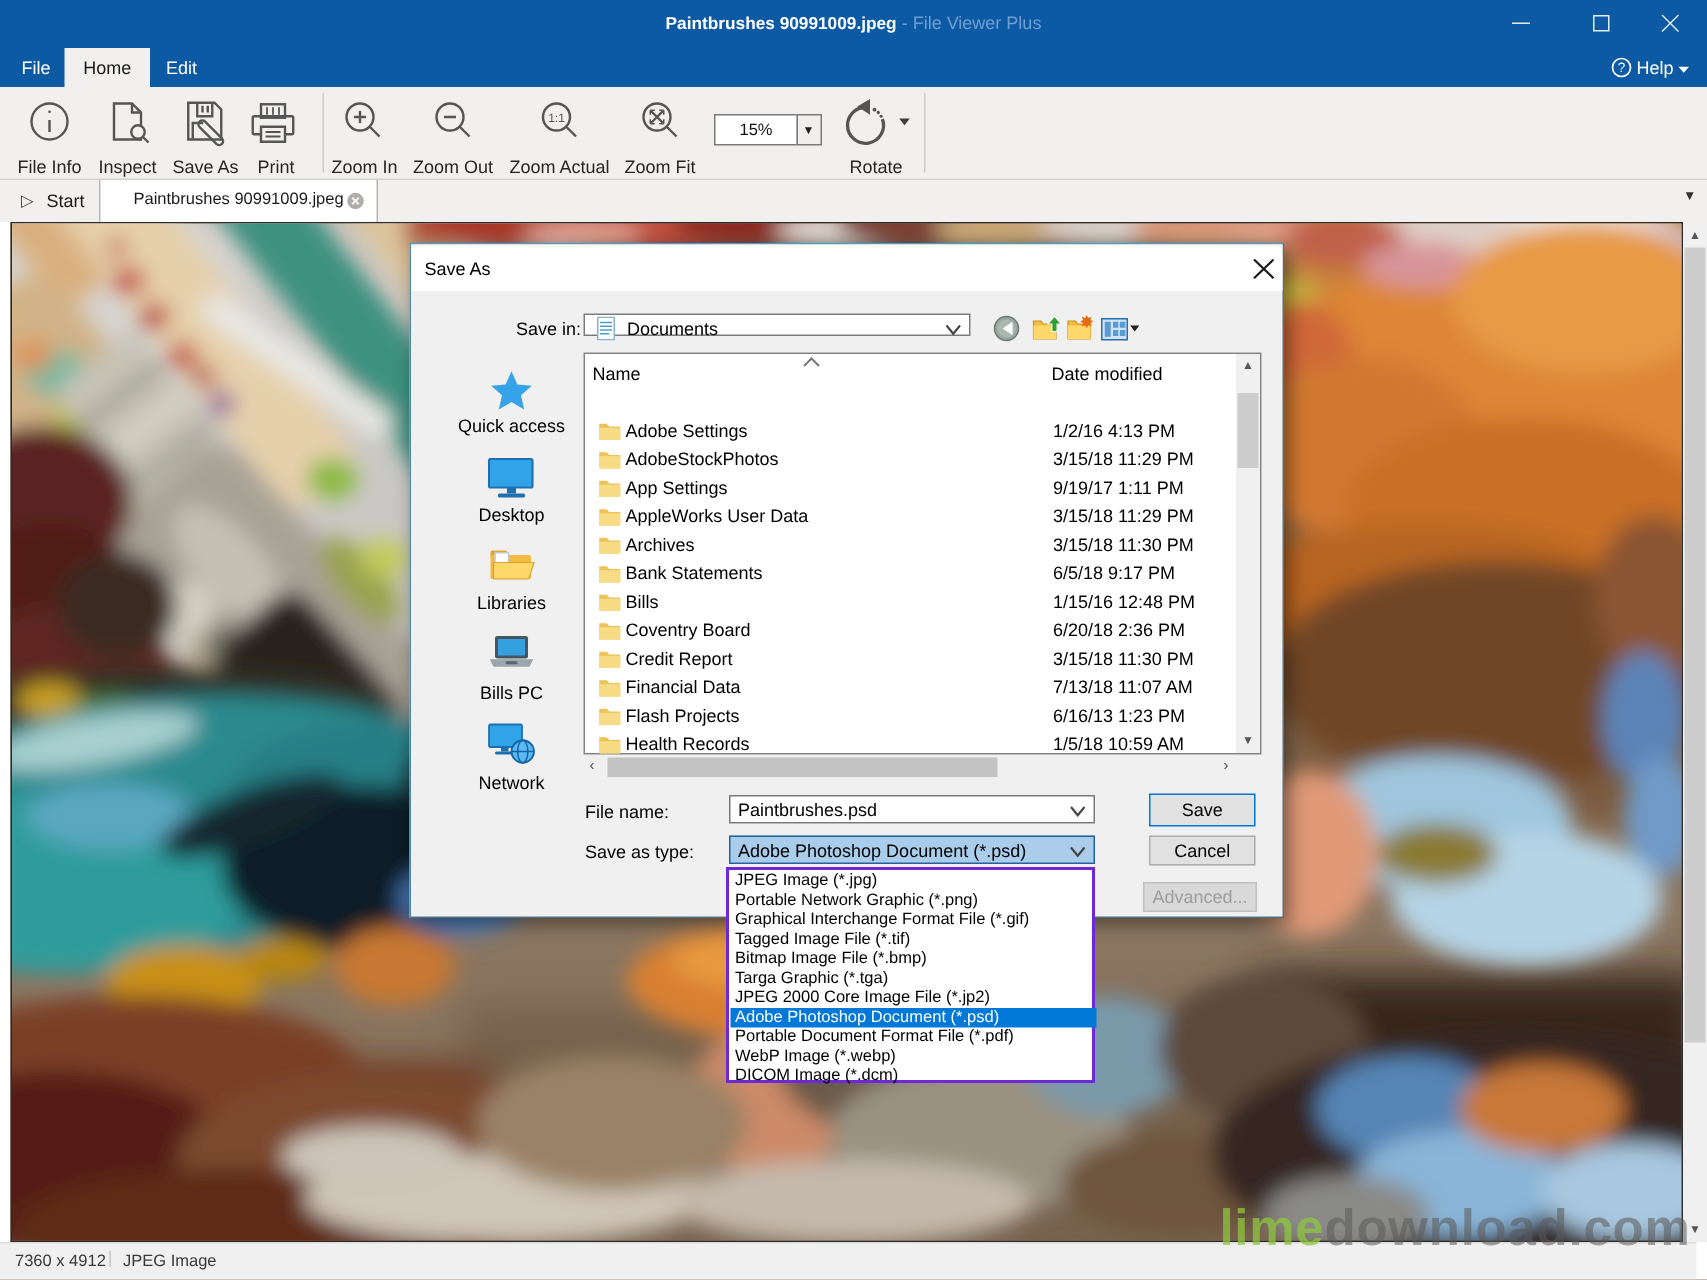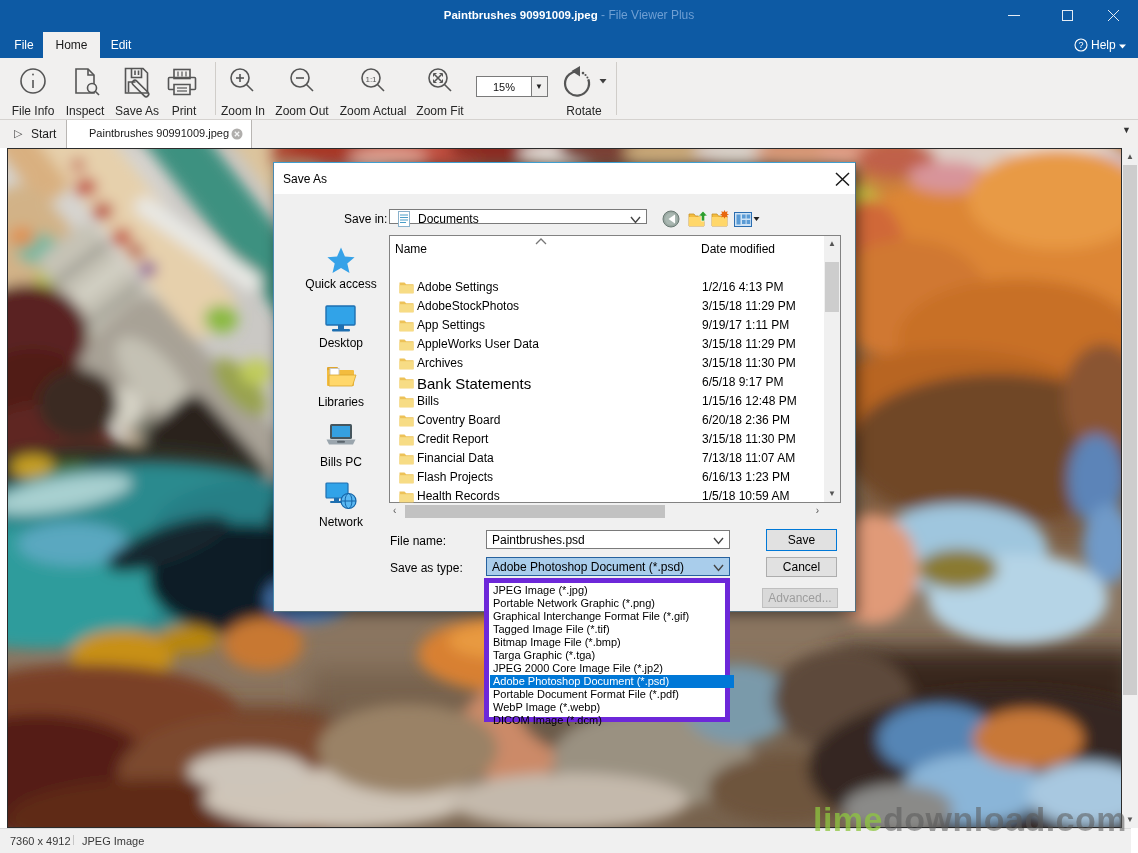--- a/index.html
+++ b/index.html
@@ -33,21 +33,21 @@
 #wm .lime { color:rgba(141,198,63,0.75); }
 #wm .dl { color:rgba(90,90,90,0.55); }
 
 #dialog { left:273px; top:162px; width:583px; height:450px; background:#f0f0f0; border:1px solid; border-color:#3f9fd0 #56707e #56707e #4a8ab0; box-shadow:3px 3px 12px rgba(0,0,0,0.45); }
 #dlg-title { position:absolute; left:0; top:0; width:100%; height:31px; background:#fff; }
 .d { position:absolute; font-size:12px; color:#000; }
 .combo { background:#fff; border:1px solid #7a7a7a; }
 #filelist { left:115px; top:72px; width:452px; height:268px; background:#fff; border:1px solid #828282; }
 .row { position:absolute; left:0; width:100%; height:19px; }
 .btn { position:absolute; background:#e1e1e1; border:1px solid #adadad; text-align:center; font-size:12px; color:#000; }
-#typedrop { left:484px; top:578px; width:246px; height:144px; background:#fff; border:5px solid #6d28d9; z-index:30; }
+#typedrop { left:484px; top:578px; width:246px; height:144px; background:#fff; border:2px solid #6d28d9; z-index:30; }
 .ti { position:absolute; left:1px; width:244px; height:13px; font-size:11px; line-height:13px; padding-left:3px; color:#000; white-space:nowrap; }
 </style>
 </head>
 <body>
 
 <div class="abs" id="photo-wrap">
 <svg width="1113" height="678" viewBox="0 0 1113 678">
 <defs>
   <filter id="bl" x="-20%" y="-20%" width="140%" height="140%">
           <feGaussianBlur stdDeviation="7"></feGaussianBlur>
@@ -476,21 +476,21 @@
           <path d="M0.5 4.2 h14 v8.1 h-14 z" fill="#f7dc85"></path>
         </svg>
         <span style="position:absolute;left:27px;top:1px;font-size:12px;">Archives</span>
         <span style="position:absolute;left:312px;top:1px;font-size:12px;">3/15/18 11:30 PM</span>
       </div>
       <div class="row" style="top: 138px;">
         <svg style="position:absolute;left:9px;top:2px;" width="15" height="13" viewBox="0 0 15 13">
           <path d="M0.5 1.5 h5 l1.7 1.8 h7.3 v9 h-14 z" fill="#edc258"></path>
           <path d="M0.5 4.2 h14 v8.1 h-14 z" fill="#f7dc85"></path>
         </svg>
-        <span style="position:absolute;left:27px;top:1px;font-size:15px;">Bank Statements</span>
+        <span style="position:absolute;left:27px;top:1px;font-size:12px;">Bank Statements</span>
         <span style="position:absolute;left:312px;top:1px;font-size:12px;">6/5/18 9:17 PM</span>
       </div>
       <div class="row" style="top: 157px;">
         <svg style="position:absolute;left:9px;top:2px;" width="15" height="13" viewBox="0 0 15 13">
           <path d="M0.5 1.5 h5 l1.7 1.8 h7.3 v9 h-14 z" fill="#edc258"></path>
           <path d="M0.5 4.2 h14 v8.1 h-14 z" fill="#f7dc85"></path>
         </svg>
         <span style="position:absolute;left:27px;top:1px;font-size:12px;">Bills</span>
         <span style="position:absolute;left:312px;top:1px;font-size:12px;">1/15/16 12:48 PM</span>
       </div>

